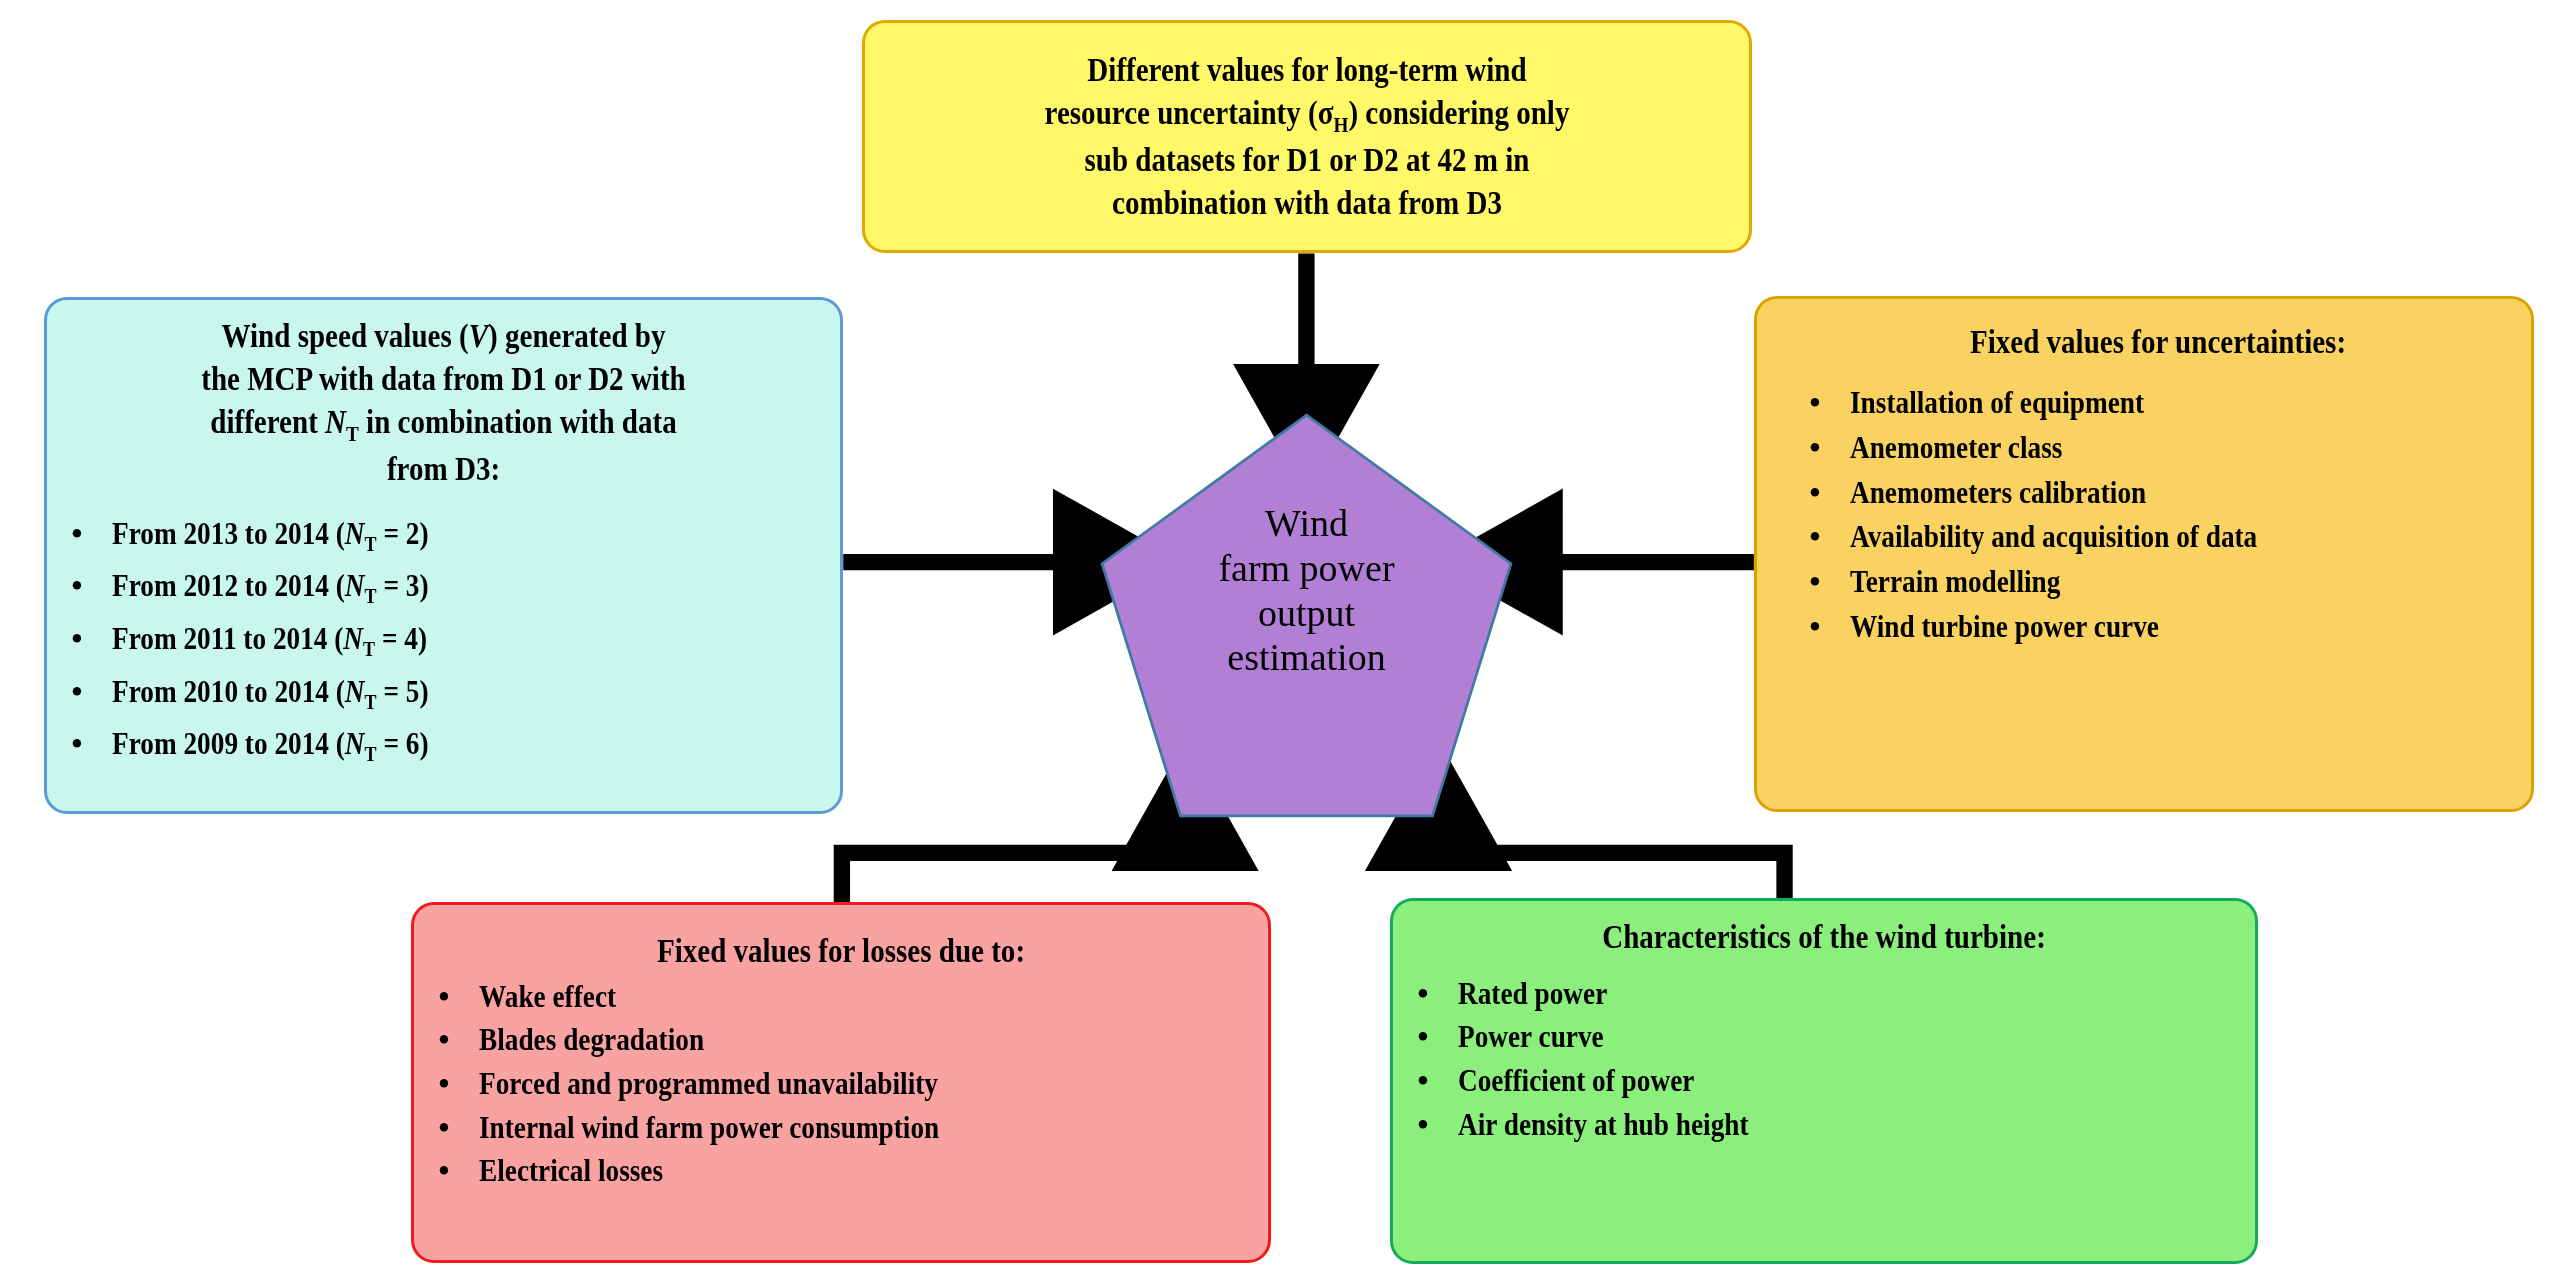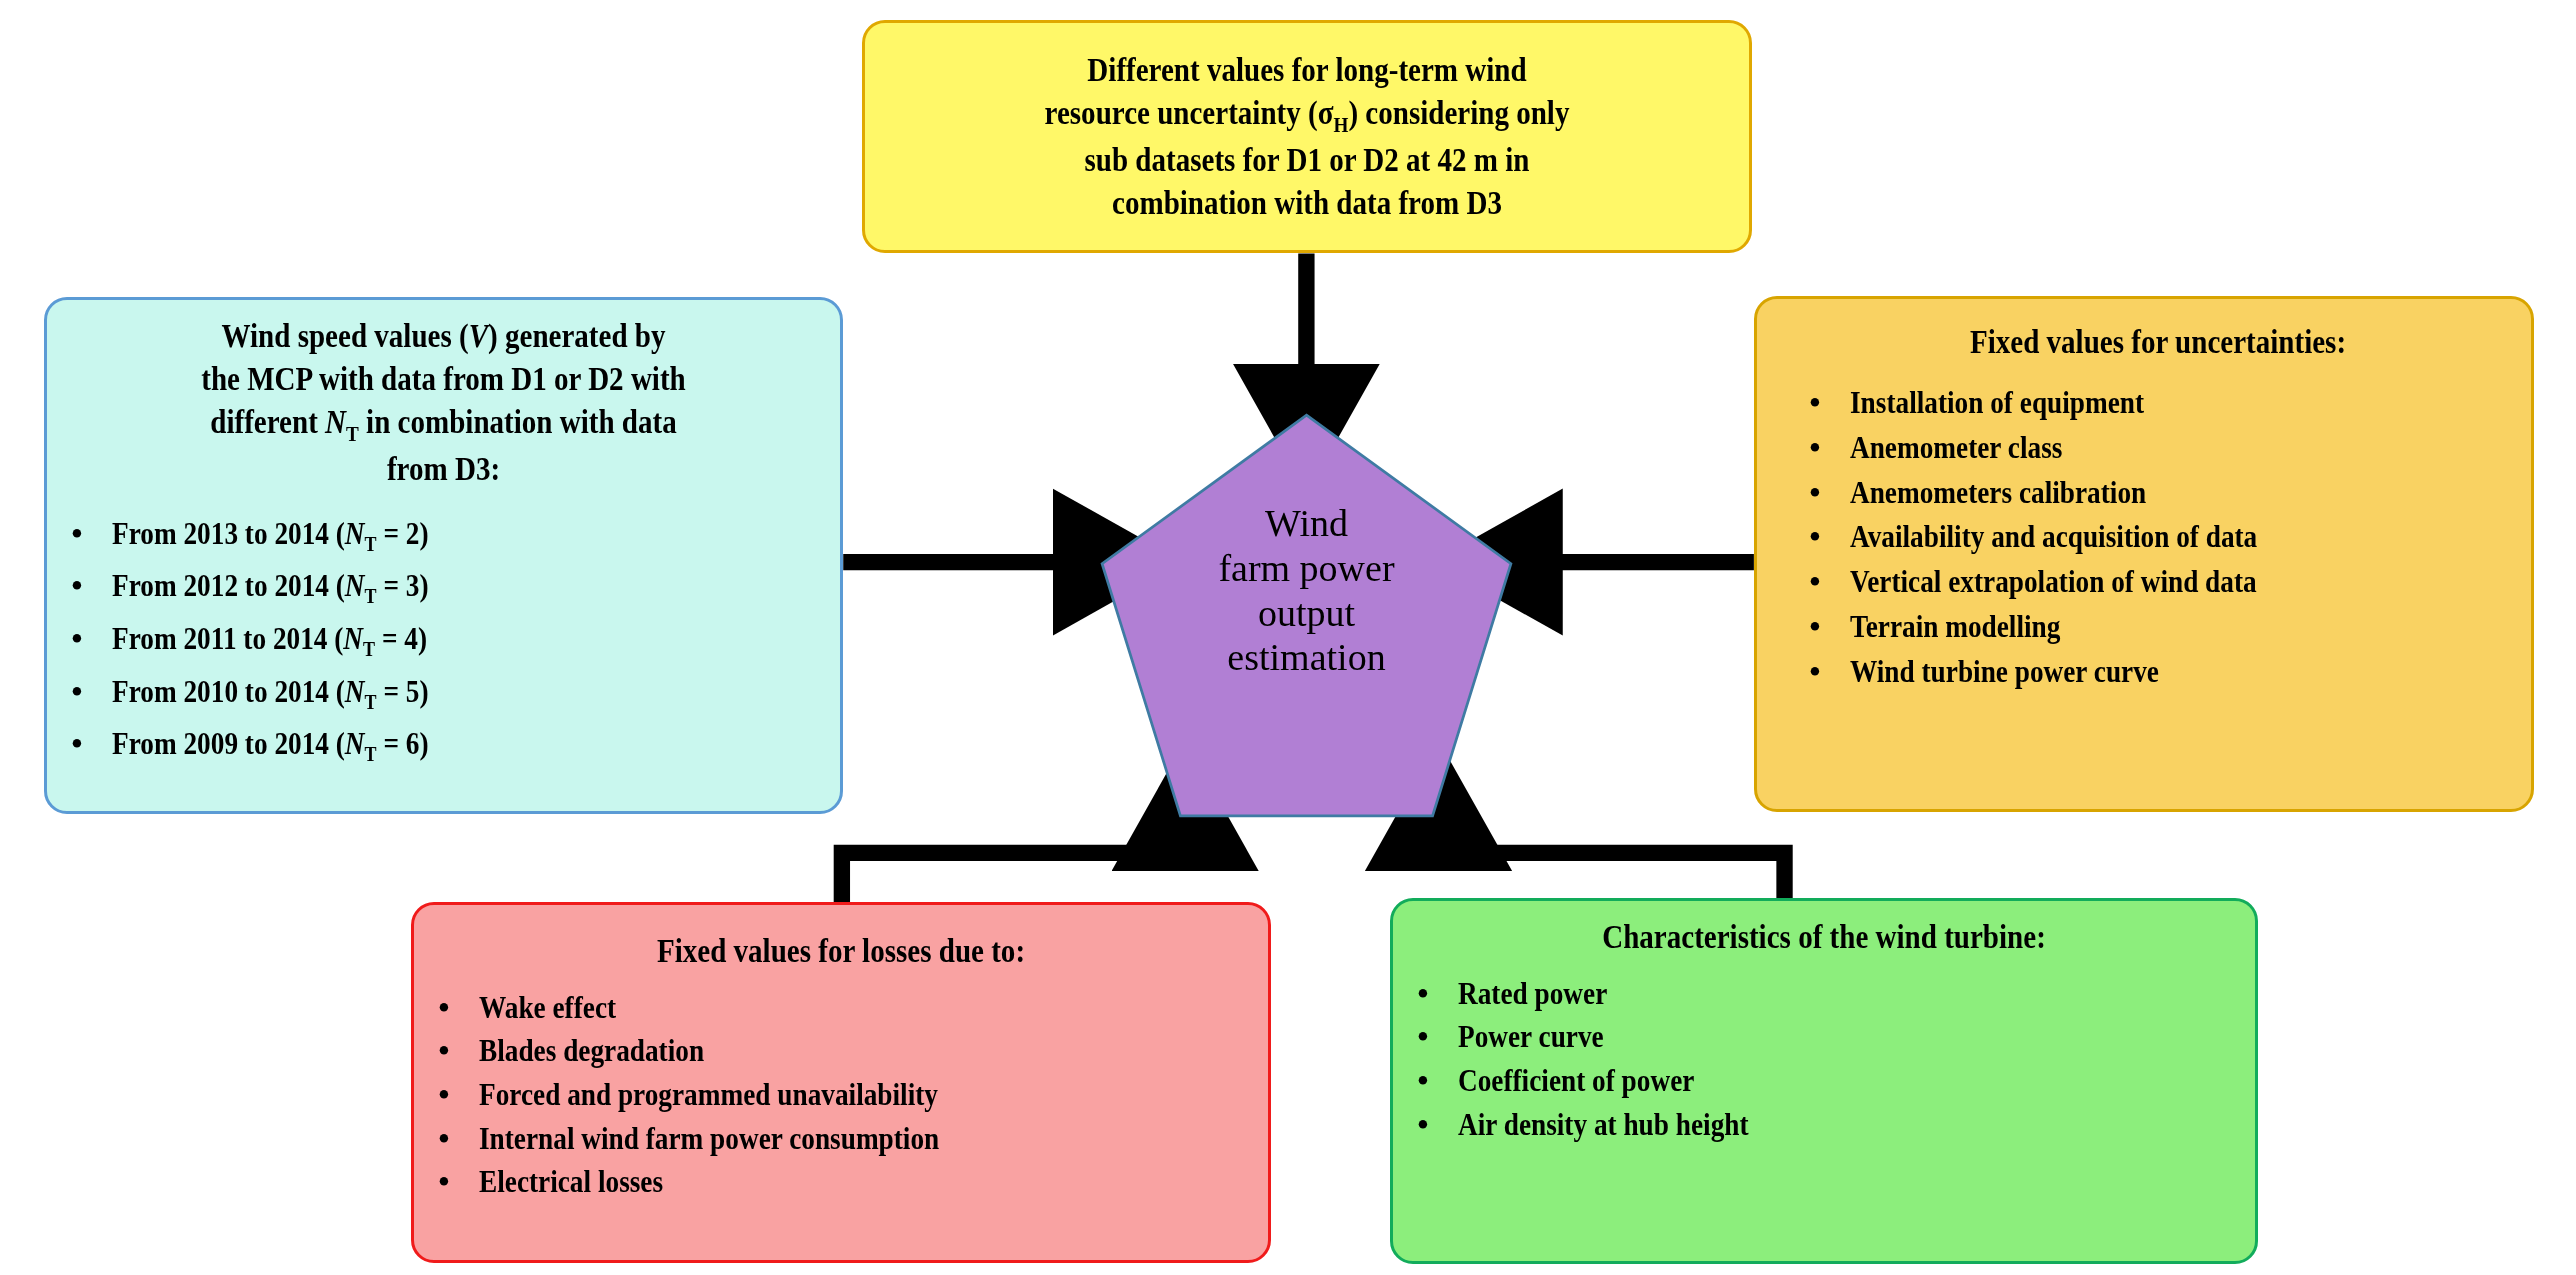--- a/index.html
+++ b/index.html
@@ -94,21 +94,21 @@
   #node-orange .node-title { font-size: 33px; }
   #node-orange .bullet-list { margin-top: 23px; }
   #node-orange .bullet-item { margin-bottom: 12.3px; }
 
   #node-red {
     left: 411px; top: 902px; width: 860px; height: 361px;
     background: #f9a2a2; border-color: #f01b1b;
     padding-top: 25px;
   }
   #node-red .node-title { font-size: 33px; }
-  #node-red .bullet-list { margin-top: 19px; }
+  #node-red .bullet-list { margin-top: 8px; }
   #node-red .bullet-item { margin-bottom: 11px; }
 
   #node-green {
     left: 1390px; top: 898px; width: 868px; height: 366px;
     background: #8cee7c; border-color: #12ac5b;
     padding-top: 15px;
   }
   #node-green .node-title { font-size: 33px; }
   #node-green .bullet-list { margin-top: 19px; }
   #node-green .bullet-item { margin-bottom: 11px; }
@@ -188,21 +188,20 @@
     </ul>
   </div>
 
   <div class="node" id="node-orange">
     <div class="node-title">Fixed values for uncertainties:</div>
     <ul class="bullet-list">
       <li class="bullet-item"><span class="bi-text">Installation of equipment</span></li>
       <li class="bullet-item"><span class="bi-text">Anemometer class</span></li>
       <li class="bullet-item"><span class="bi-text">Anemometers calibration</span></li>
       <li class="bullet-item"><span class="bi-text">Availability and acquisition of data</span></li>
-      <li class="bullet-item"><span class="bi-text">Vertical extrapolation of wind data</span></li>
       <li class="bullet-item"><span class="bi-text">Terrain modelling</span></li>
       <li class="bullet-item"><span class="bi-text">Wind turbine power curve</span></li>
     </ul>
   </div>
 
   <div class="node" id="node-red">
     <div class="node-title">Fixed values for losses due to:</div>
     <ul class="bullet-list">
       <li class="bullet-item"><span class="bi-text">Wake effect</span></li>
       <li class="bullet-item"><span class="bi-text">Blades degradation</span></li>

